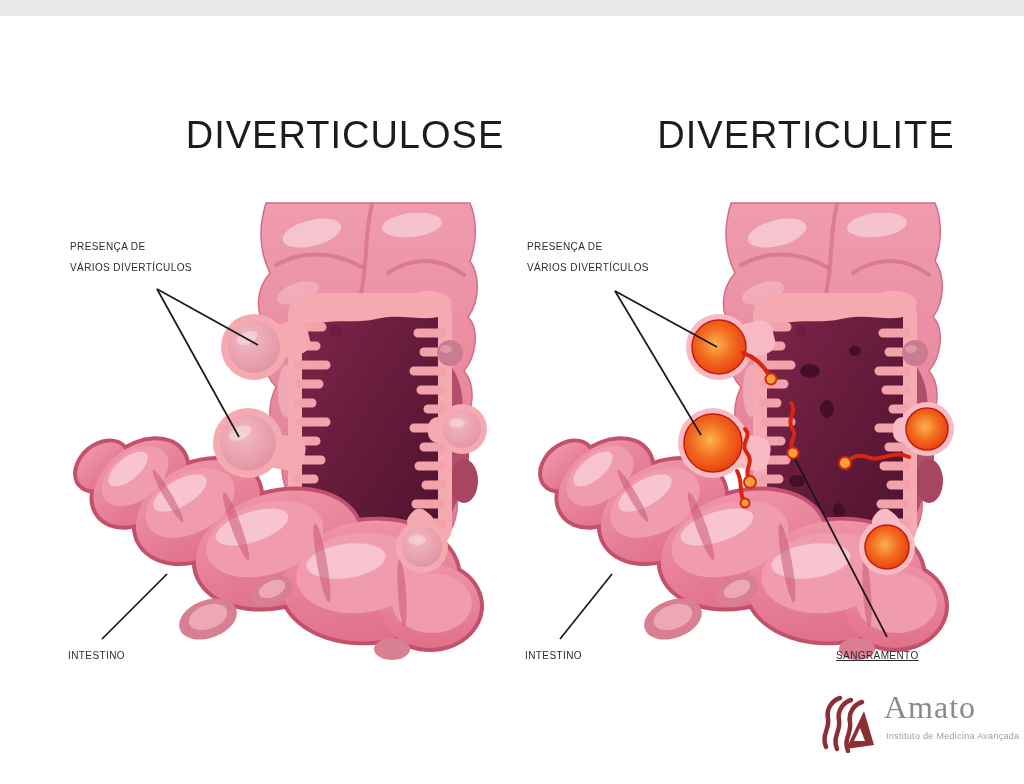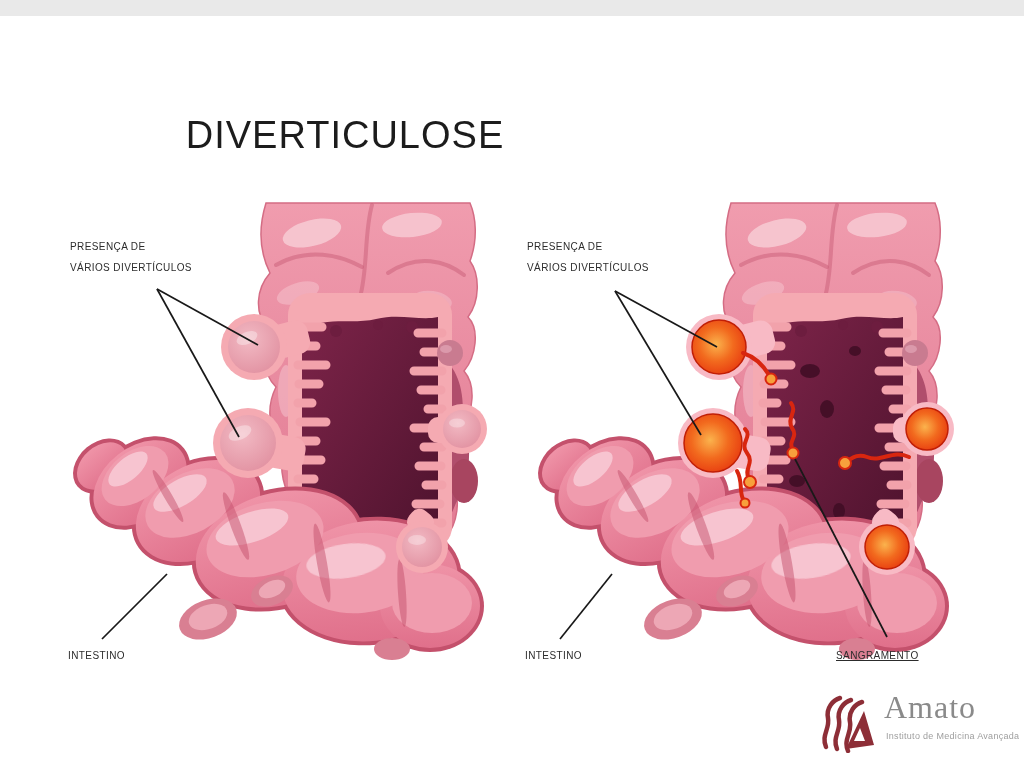--- a/index.html
+++ b/index.html
@@ -67,20 +67,21 @@
       </radialGradient>
       <radialGradient id="redDivGrad" cx=".45" cy=".45" r=".7">
         <stop offset="0" stop-color="#fbb34d"></stop>
           <stop offset=".45" stop-color="#f26a1e"></stop>
           <stop offset="1" stop-color="#e42b0b"></stop>
       </radialGradient>
     </defs>
   </svg>
 
   <div class="title title-left">DIVERTICULOSE</div>
+  <div class="title title-right">DIVERTICULITE</div>
 
   <div class="panel panel-left">
     <svg width="460" height="510" viewBox="0 0 460 510">
 
       <g>
         <path d="M226,22 C218,48 220,72 230,92 C216,108 214,132 228,148 C220,168 222,192 236,206
                  C226,226 228,252 244,264 C238,288 244,312 256,324 L256,356 L406,356
                  C418,342 420,320 414,302 C428,288 432,262 422,246 C434,230 436,204 424,190
                  C436,176 440,148 428,136 C440,120 440,94 430,80 C438,58 436,36 430,22 Z" fill="url(#bodyGrad)" stroke="#d46c84" stroke-width="1.5" opacity="1"></path>
         <path d="M332,24 C324,52 328,88 320,116" stroke="#c95d77" stroke-width="4" opacity=".5" fill="none" stroke-linecap="round"></path>

